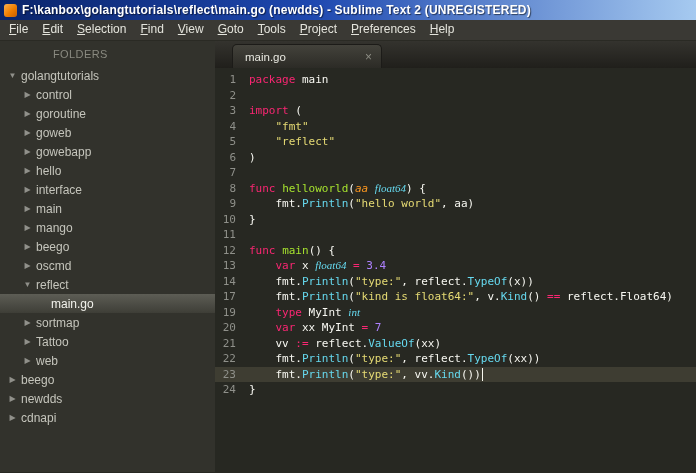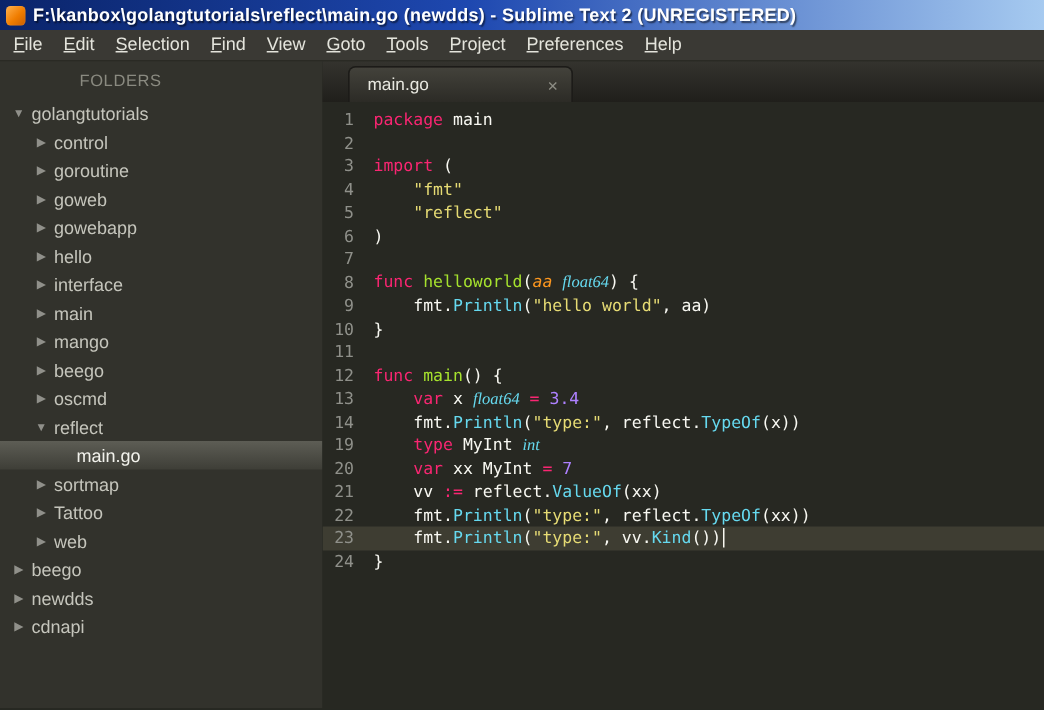--- a/index.html
+++ b/index.html
@@ -219,20 +219,24 @@
         </div>
         <div class="line">
           <span class="ln">13</span>
           <span class="ltext"><span class="tok-p">    </span><span class="tok-k">var</span><span class="tok-p"> x </span><span class="tok-t">float64</span><span class="tok-p"> </span><span class="tok-k">=</span><span class="tok-p"> </span><span class="tok-n">3.4</span></span>
         </div>
         <div class="line">
           <span class="ln">14</span>
           <span class="ltext"><span class="tok-p">    fmt.</span><span class="tok-c">Println</span><span class="tok-p">(</span><span class="tok-s">"type:"</span><span class="tok-p">, reflect.</span><span class="tok-c">TypeOf</span><span class="tok-p">(x))</span></span>
         </div>
         <div class="line">
+          <span class="ln">17</span>
+          <span class="ltext"><span class="tok-p">    fmt.</span><span class="tok-c">Println</span><span class="tok-p">(</span><span class="tok-s">"kind is float64:"</span><span class="tok-p">, v.</span><span class="tok-c">Kind</span><span class="tok-p">() </span><span class="tok-k">==</span><span class="tok-p"> reflect.Float64)</span></span>
+        </div>
+        <div class="line">
           <span class="ln">19</span>
           <span class="ltext"><span class="tok-p">    </span><span class="tok-k">type</span><span class="tok-p"> MyInt </span><span class="tok-t">int</span></span>
         </div>
         <div class="line">
           <span class="ln">20</span>
           <span class="ltext"><span class="tok-p">    </span><span class="tok-k">var</span><span class="tok-p"> xx MyInt </span><span class="tok-k">=</span><span class="tok-p"> </span><span class="tok-n">7</span></span>
         </div>
         <div class="line">
           <span class="ln">21</span>
           <span class="ltext"><span class="tok-p">    vv </span><span class="tok-k">:=</span><span class="tok-p"> reflect.</span><span class="tok-c">ValueOf</span><span class="tok-p">(xx)</span></span>

